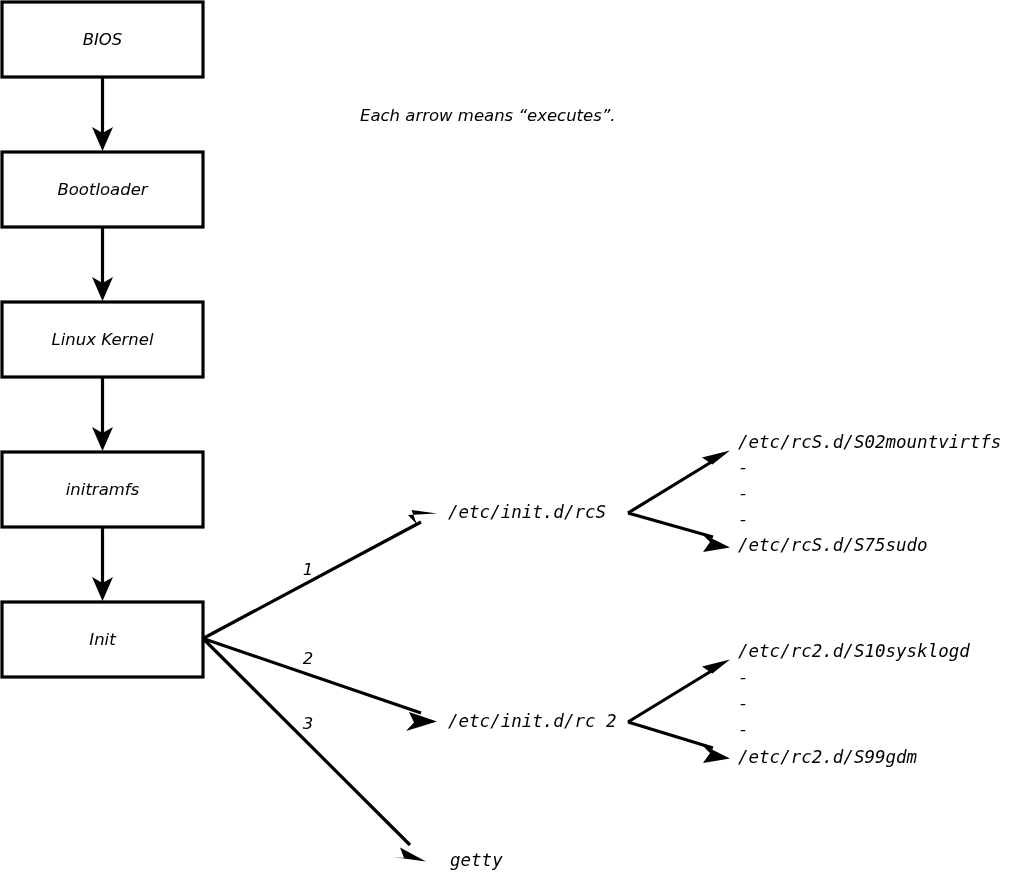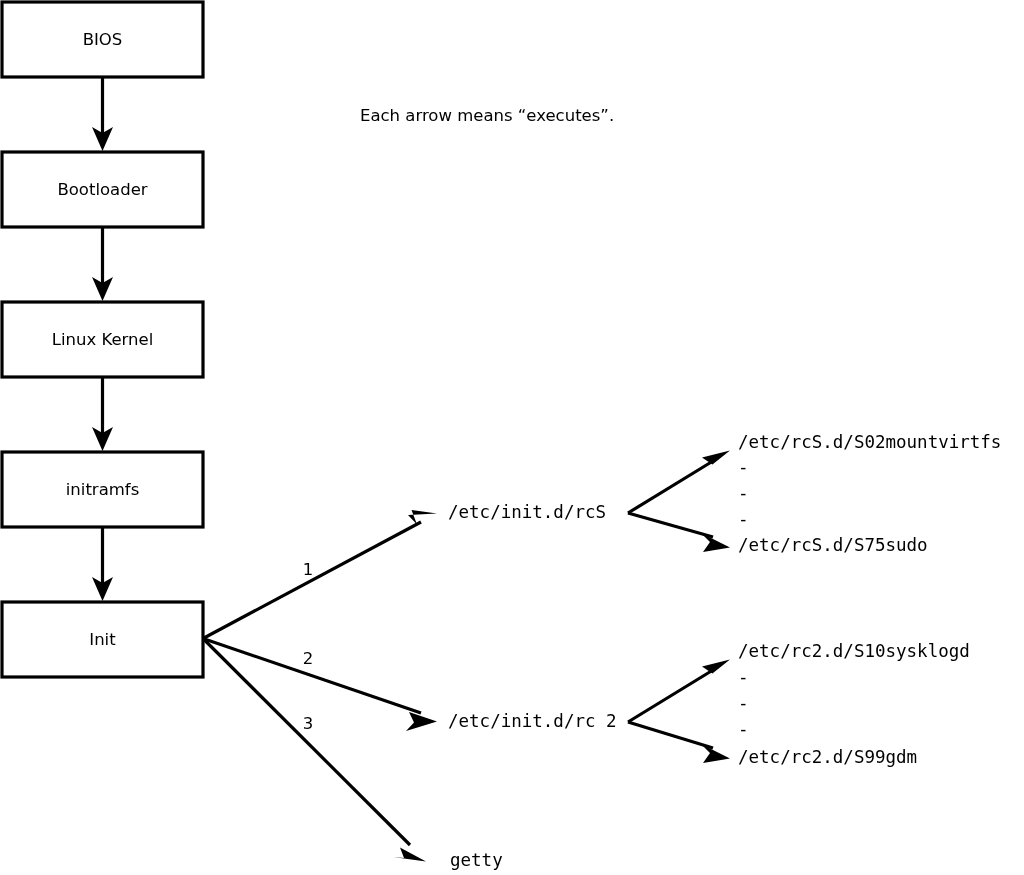--- a/index.html
+++ b/index.html
@@ -12,20 +12,21 @@
     font-family: "Liberation Sans", sans-serif;
     width: 1024px;
     height: 875px;
     overflow: hidden;
   }
   #diagram-root {
     position: relative;
     width: 1024px;
     height: 875px;
     background: #ffffff;
+    font-style: italic;
   }
   svg#boot-diagram {
     display: block;
     width: 1024px;
     height: 875px;
   }
   .box-rect {
     fill: #ffffff;
     stroke: #000000;
     stroke-width: 3.2;

